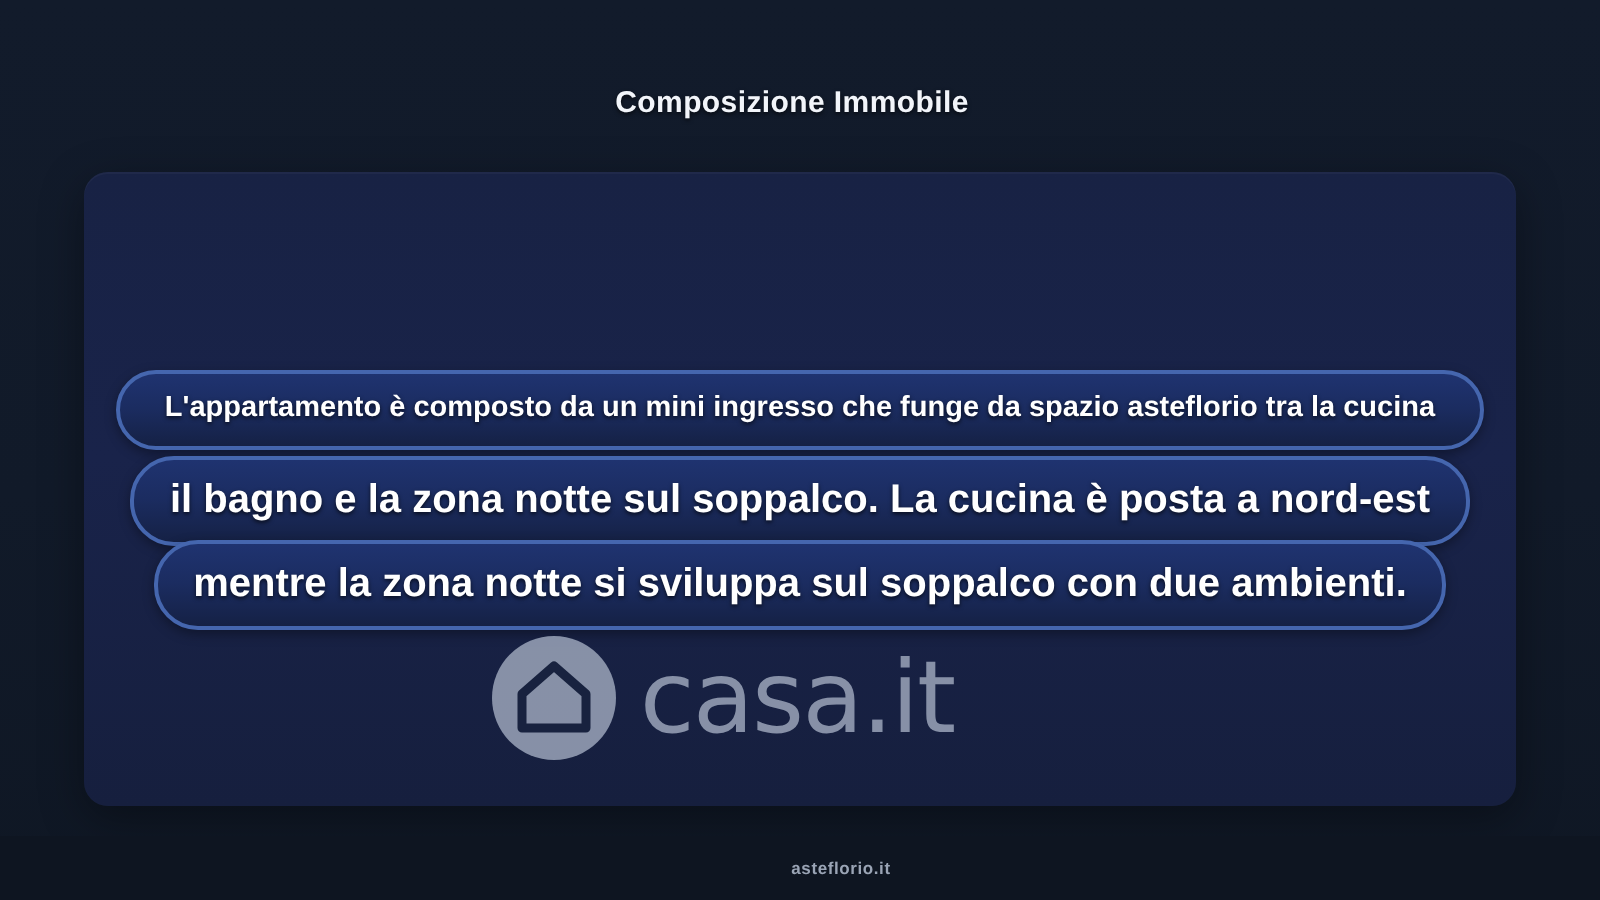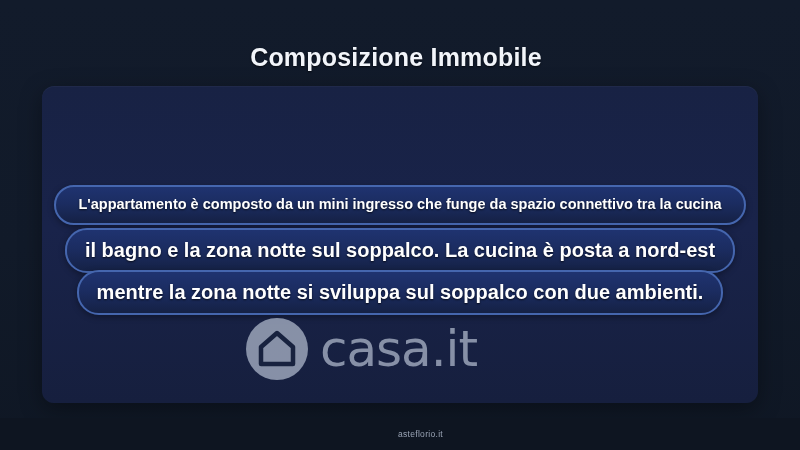--- a/index.html
+++ b/index.html
@@ -22,21 +22,21 @@
   }
 
   
   #page-title {
     position: absolute;
     top: 43px;
     left: 0;
     width: 792px;
     text-align: center;
     color: #f2f5fa;
-    font-size: 25px;
+    font-size: 15px;
     font-weight: bold;
     letter-spacing: 0.2px;
     text-shadow: 0 1px 2px rgba(0,0,0,0.65);
   }
 
   
   #content-card {
     position: absolute;
     left: 42px;
     top: 86px;
@@ -116,36 +116,36 @@
     width: 800px;
     height: 32px;
     background: #0e1521;
     display: flex;
     align-items: center;
     justify-content: center;
   }
   #footer-text {
     color: #9aa4b5;
     font-size: 8.5px;
-    font-weight: normal;
+    font-weight: bold;
     letter-spacing: 0.3px;
     margin-left: 41px;
   }
 </style>
 </head>
 <body>
 
 <div id="stage">
 
   <div id="page-title">Composizione Immobile</div>
 
   <div id="content-card"></div>
 
   <div class="pill-row" id="pill-row-1">
-    <span class="pill">L'appartamento è composto da un mini ingresso che funge da spazio connettivo tra la cucina</span>
+    <span class="pill">L'appartamento è composto da un mini ingresso che funge da spazio asteflorio tra la cucina</span>
   </div>
 
   <div class="pill-row" id="pill-row-2">
     <span class="pill">il bagno e la zona notte sul soppalco. La cucina è posta a nord-est</span>
   </div>
 
   <div class="pill-row" id="pill-row-3">
     <span class="pill">mentre la zona notte si sviluppa sul soppalco con due ambienti.</span>
   </div>
 

